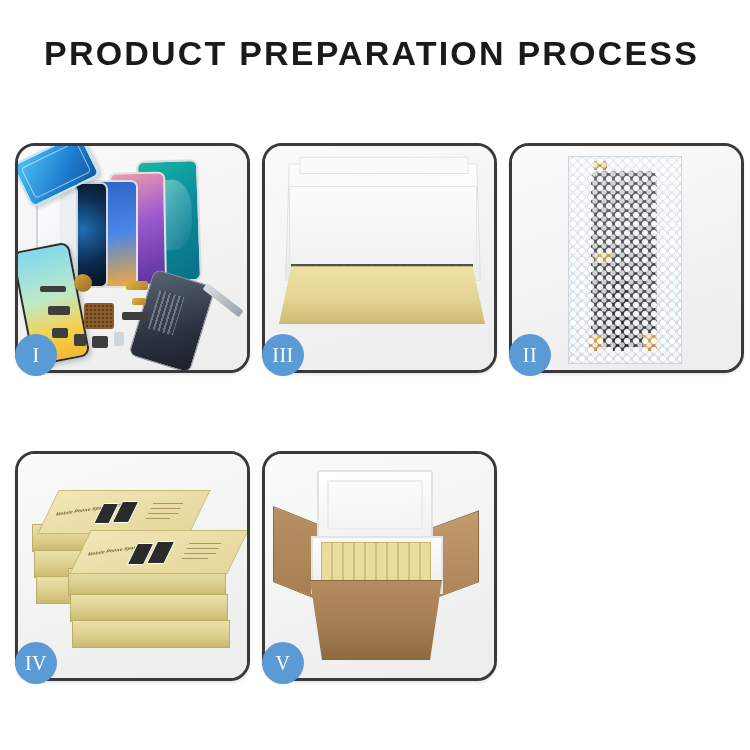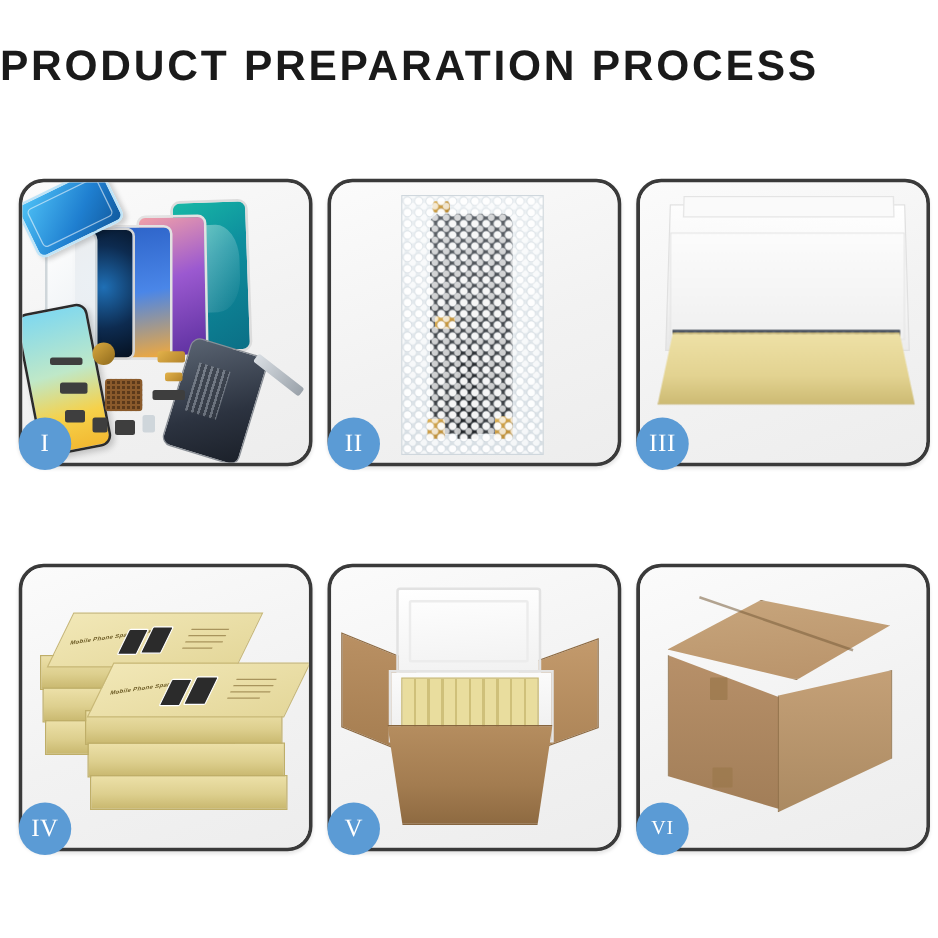--- a/index.html
+++ b/index.html
@@ -1,21 +1,21 @@
 <!DOCTYPE html>
 <html><head>
 <meta charset="utf-8">
 <style>
   html,body{margin:0;padding:0;}
   body{
     width:750px;height:750px;background:#ffffff;
     font-family:"Liberation Sans","DejaVu Sans",sans-serif;
     overflow:hidden;position:relative;
   }
-  .page{width:622px;height:750px;position:relative;}
+  .page{width:622px;height:750px;position:relative;padding-left:44px;}
 
   
   .header{text-align:center;padding-top:34px;}
   .title{
     font-size:34px;font-weight:700;color:#1a1a1a;
     letter-spacing:2.2px;line-height:38px;white-space:nowrap;
   }
   .subtitle{
     font-size:14.5px;color:#2b2b2b;letter-spacing:.15px;
     margin-top:10px;line-height:18px;white-space:nowrap;
@@ -273,41 +273,41 @@
         <div class="chip" style="left:56px;top:188px;width:12px;height:12px;"></div>
         <div class="chip" style="left:74px;top:190px;width:16px;height:12px;"></div>
         <div class="chip" style="left:96px;top:186px;width:10px;height:14px;background:#cfd6db;"></div>
         <div class="tweezer"></div>
       </div>
       <div class="badge">I</div>
     </div>
 
     <div class="card">
       <div class="canvas">
+        <div class="b3-lid"></div>
+        <div class="b3-inner"></div>
+        <div class="b3-wrap"></div>
+        <div class="b3-base"></div>
+      </div>
+      <div class="badge">III</div>
+    </div>
+
+    <div class="card">
+      <div class="canvas">
         <div class="bag">
           <div class="part"></div>
           <div class="flex"></div>
           <div class="tape" style="left:24px;top:4px;width:14px;height:9px;"></div>
           <div class="tape" style="left:26px;top:96px;width:16px;height:10px;"></div>
           <div class="tape" style="left:20px;top:178px;width:14px;height:16px;"></div>
           <div class="tape" style="left:74px;top:176px;width:14px;height:18px;"></div>
           <div class="bubbles"></div>
         </div>
       </div>
       <div class="badge">II</div>
-    </div>
-
-    <div class="card">
-      <div class="canvas">
-        <div class="b3-lid"></div>
-        <div class="b3-inner"></div>
-        <div class="b3-wrap"></div>
-        <div class="b3-base"></div>
-      </div>
-      <div class="badge">III</div>
     </div>
 
     <div class="card">
       <div class="canvas">
         <div class="stack">
           <div class="sbox" style="left:4px;top:52px;"></div>
           <div class="sbox" style="left:6px;top:78px;"></div>
           <div class="sbox" style="left:8px;top:104px;"></div>
           <div class="sbox" style="left:40px;top:96px;width:156px;"></div>
           <div class="sbox" style="left:42px;top:122px;width:156px;"></div>
@@ -342,26 +342,15 @@
         <div class="v-flapL"></div>
         <div class="v-flapR"></div>
         <div class="v-foamlid"></div>
         <div class="v-foambox"></div>
         <div class="v-yellows"></div>
         <div class="v-body"></div>
       </div>
       <div class="badge">V</div>
     </div>
 
-    <div class="card">
-      <div class="canvas">
-        <div class="c-top"></div>
-        <div class="c-left"></div>
-        <div class="c-right"></div>
-        <div class="c-seam" style="left:44px;top:44px;width:130px;height:2px;transform:rotate(19deg);"></div>
-        <div class="c-tape" style="left:56px;top:88px;width:14px;height:18px;"></div>
-        <div class="c-tape" style="left:58px;top:160px;width:16px;height:16px;"></div>
-      </div>
-      <div class="badge small">VI</div>
-    </div>
 
   </div>
 </div>
 
 </body></html>

